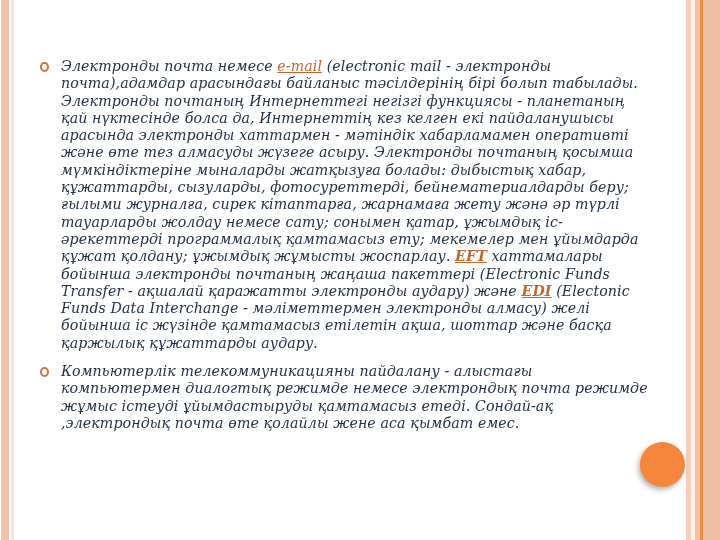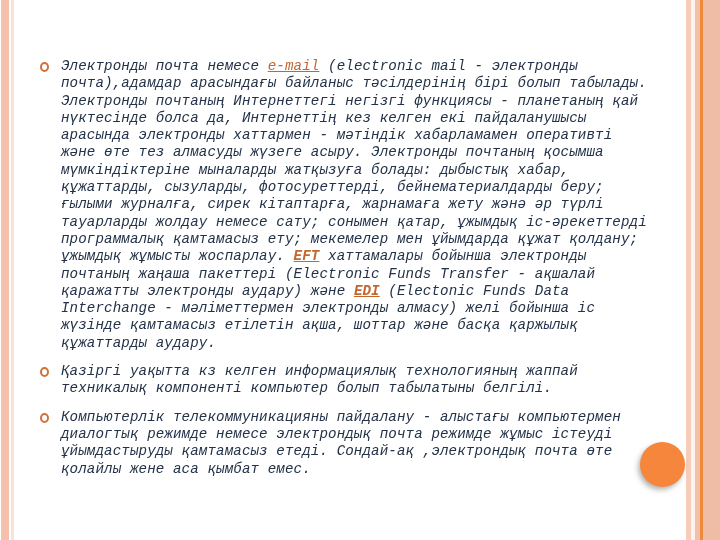--- a/index.html
+++ b/index.html
@@ -19,21 +19,21 @@
   .stripe-4 { left:700px; width:3px;  background:var(--right-stripe-orange); }
   .stripe-5 { left:703px; width:17px; background:var(--right-stripe-salmon); }
   
   .circle {
     position:absolute; left:640px; top:442px; width:45px; height:45px;
     border-radius:50%; background:var(--circle);
     box-shadow:-2px 3px 5px rgba(90,90,90,0.45);
   }
   
   .content { position:absolute; left:40px; top:58px; width:612px; }
-  .bullet-item { position:relative; padding-left:21px; margin-bottom:11px;font-family:Liberation Mono, monospace; }
+  .bullet-item { position:relative; padding-left:21px; margin-bottom:11px; }
   .bullet-marker {
     position:absolute; left:0; top:4px; width:5px; height:6px;
     border:2px solid var(--bullet); border-radius:50%; background:#fff;
   }
   .bullet-text {
     font-style:italic; font-size:14.2px; line-height:17.3px;
     color:var(--text); letter-spacing:0.1px;
   }
   .link { color:var(--link); text-decoration:underline; cursor:pointer; }
   .bold { font-weight:bold; }
@@ -51,21 +51,17 @@
   <div class="stripe stripe-5"></div>
   <div class="circle"></div>
   <div class="content">
     <div id="bullet-list">
         <div class="bullet-item">
           <span class="bullet-marker"></span>
           <div class="bullet-text"><span>Электронды почта немесе </span><span class="link">e-mail</span><span> (electronic mail - электронды почта),адамдар арасындағы байланыс тәсілдерінің бірі болып табылады. Электронды почтаның Интернеттегі негізгі функциясы - планетаның қай нүктесінде болса да, Интернеттің кез келген екі пайдаланушысы арасында электронды хаттармен - мәтіндік хабарламамен оперативті және өте тез алмасуды жүзеге асыру. Электронды почтаның қосымша мүмкіндіктеріне мыналарды жатқызуға болады: дыбыстық хабар, құжаттарды, сызуларды, фотосуреттерді, бейнематериалдарды беру; ғылыми журналға, сирек кітаптарға, жарнамаға жету жәнә әр түрлі тауарларды жолдау немесе сату; сонымен қатар, ұжымдық іс-әрекеттерді программалық қамтамасыз ету; мекемелер мен ұйымдарда құжат қолдану; ұжымдық жұмысты жоспарлау. </span><span class="link bold">EFT</span><span> хаттамалары бойынша электронды почтаның жаңаша пакеттері (Electronic Funds Transfer - ақшалай қаражатты электронды аудару) және </span><span class="link bold">EDI</span><span> (Electonic Funds Data Interchange - мәліметтермен электронды алмасу) желі бойынша іс жүзінде қамтамасыз етілетін ақша, шоттар және басқа қаржылық құжаттарды аудару.</span></div>
         </div>
         <div class="bullet-item">
           <span class="bullet-marker"></span>
-          <div class="bullet-text"><span>Қазіргі уақытта кз келген информациялық технологияның жаппай техникалық компоненті компьютер болып табылатыны белгілі.</span></div>
-        </div>
-        <div class="bullet-item">
-          <span class="bullet-marker"></span>
           <div class="bullet-text"><span>Компьютерлік телекоммуникацияны пайдалану - алыстағы компьютермен диалогтық режимде немесе электрондық почта режимде жұмыс істеуді ұйымдастыруды қамтамасыз етеді. Сондай-ақ ,электрондық почта өте қолайлы жене аса қымбат емес.</span></div>
         </div>
       </div>
   </div>
 </div>
 
 </body></html>

